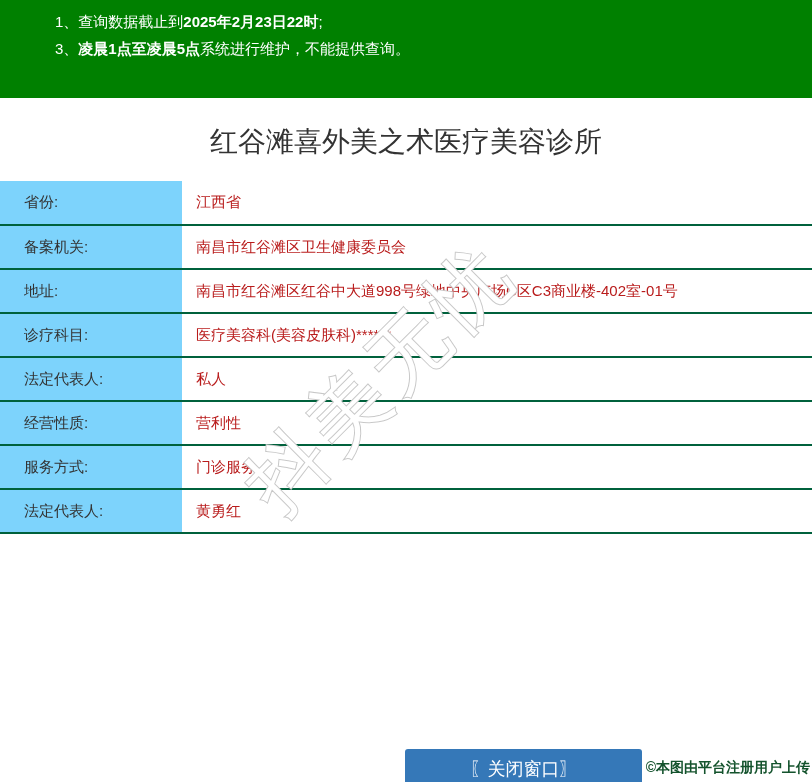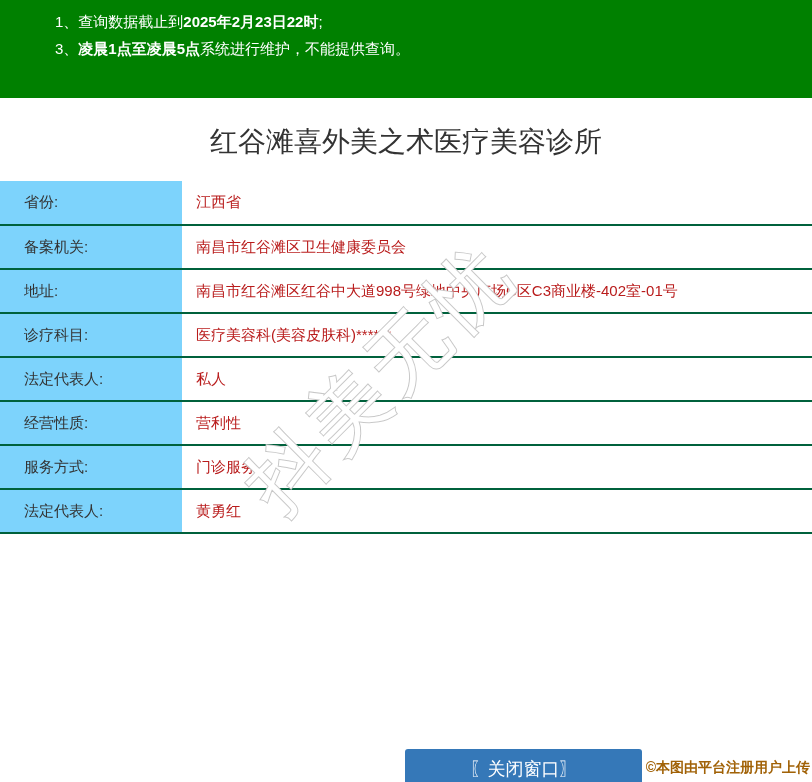--- a/index.html
+++ b/index.html
@@ -87,21 +87,21 @@
     line-height: 32px;
     text-align: center;
     cursor: pointer;
     font-family: inherit;
   }
   .copyright {
     position: absolute;
     right: 2px; top: 759px;
     font-size: 14px;
     font-weight: bold;
-    color: #a16207;
+    color: #14532d;
     text-shadow: -1px 0 #fff, 1px 0 #fff, 0 -1px #fff, 0 1px #fff,
                  -1px -1px #fff, 1px 1px #fff, -1px 1px #fff, 1px -1px #fff;
     white-space: nowrap;
   }
 </style>
 </head>
 <body>
 
 <div class="notice">
   <div class="notice-line">

